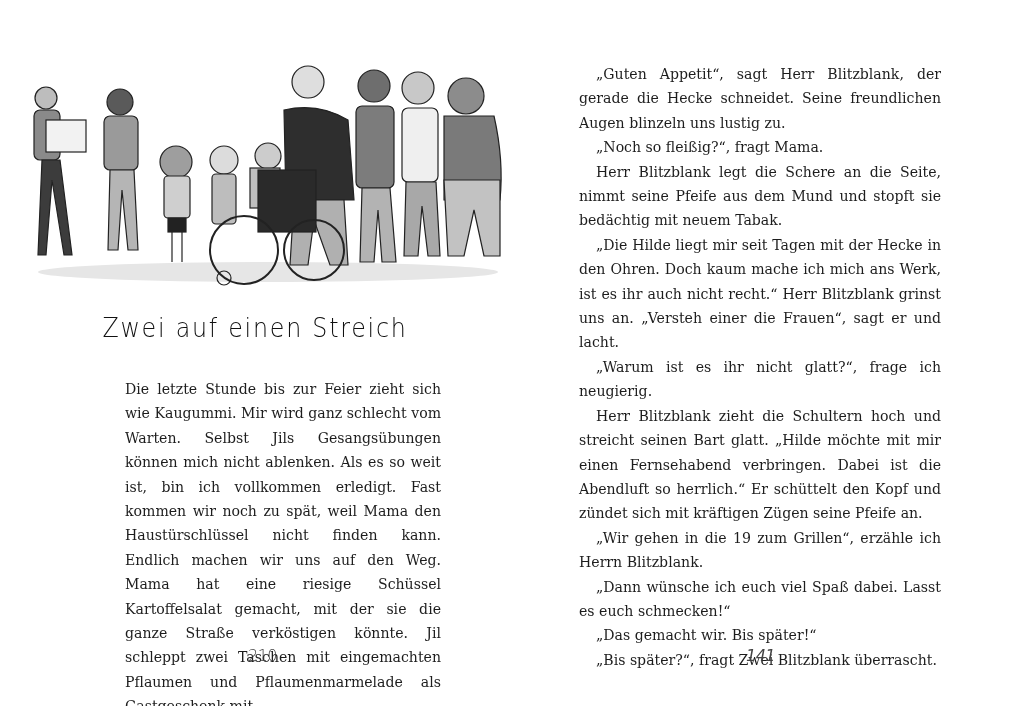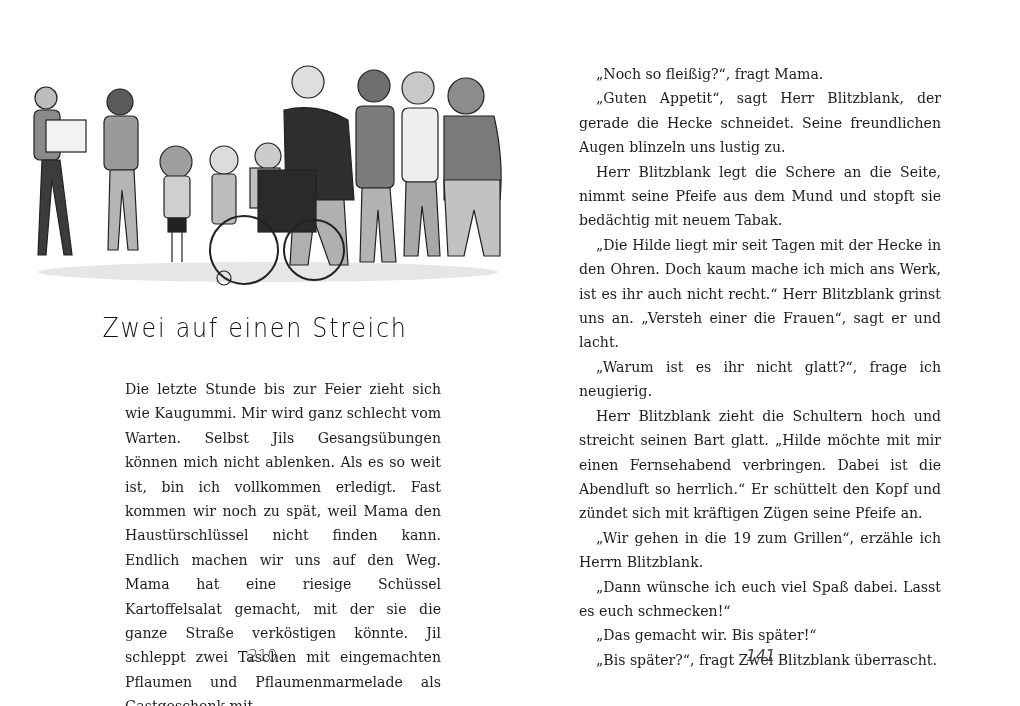--- a/index.html
+++ b/index.html
@@ -69,22 +69,22 @@
   </svg>
   <div class="chapter-title">Zwei auf einen Streich</div>
   <div class="text text-left">
     <p class="last">Die letzte Stunde bis zur Feier zieht sich wie Kaugummi. Mir wird ganz schlecht vom Warten. Selbst Jils Gesangsübungen können mich nicht ablenken. Als es so weit ist, bin ich vollkommen erledigt. Fast kommen wir noch zu spät, weil Mama den Haustürschlüssel nicht finden kann. Endlich machen wir uns auf den Weg. Mama hat eine riesige Schüssel Kartoffelsalat gemacht, mit der sie die ganze Straße verköstigen könnte. Jil schleppt zwei Taschen mit eingemachten Pflaumen und Pflaumenmarmelade als Gastgeschenk mit.</p>
   </div>
   <div class="pagenum pagenum-left">210</div>
 </div>
 
 <div class="page page-right">
   <div class="text text-right">
+    <p class="indent">„Guten Appetit“, sagt Herr Blitzblank, der gerade die Hecke schneidet. Seine freundlichen Augen blinzeln uns lustig zu.</p>
     <p class="indent">„Noch so fleißig?“, fragt Mama.</p>
-    <p class="indent">„Guten Appetit“, sagt Herr Blitzblank, der gerade die Hecke schneidet. Seine freundlichen Augen blinzeln uns lustig zu.</p>
     <p class="indent">Herr Blitzblank legt die Schere an die Seite, nimmt seine Pfeife aus dem Mund und stopft sie bedächtig mit neuem Tabak.</p>
     <p class="indent">„Die Hilde liegt mir seit Tagen mit der Hecke in den Ohren. Doch kaum mache ich mich ans Werk, ist es ihr auch nicht recht.“ Herr Blitzblank grinst uns an. „Versteh einer die Frauen“, sagt er und lacht.</p>
     <p class="indent">„Warum ist es ihr nicht glatt?“, frage ich neugierig.</p>
     <p class="indent">Herr Blitzblank zieht die Schultern hoch und streicht seinen Bart glatt. „Hilde möchte mit mir einen Fern­sehabend verbringen. Dabei ist die Abendluft so herr­lich.“ Er schüttelt den Kopf und zündet sich mit kräfti­gen Zügen seine Pfeife an.</p>
     <p class="indent">„Wir gehen in die 19 zum Grillen“, erzähle ich Herrn Blitzblank.</p>
     <p class="indent">„Dann wünsche ich euch viel Spaß dabei. Lasst es euch schmecken!“</p>
     <p class="indent">„Das gemacht wir. Bis später!“</p>
     <p class="indent">„Bis später?“, fragt Zwei Blitzblank überrascht.</p>
   </div>
   <div class="pagenum pagenum-right">141</div>

